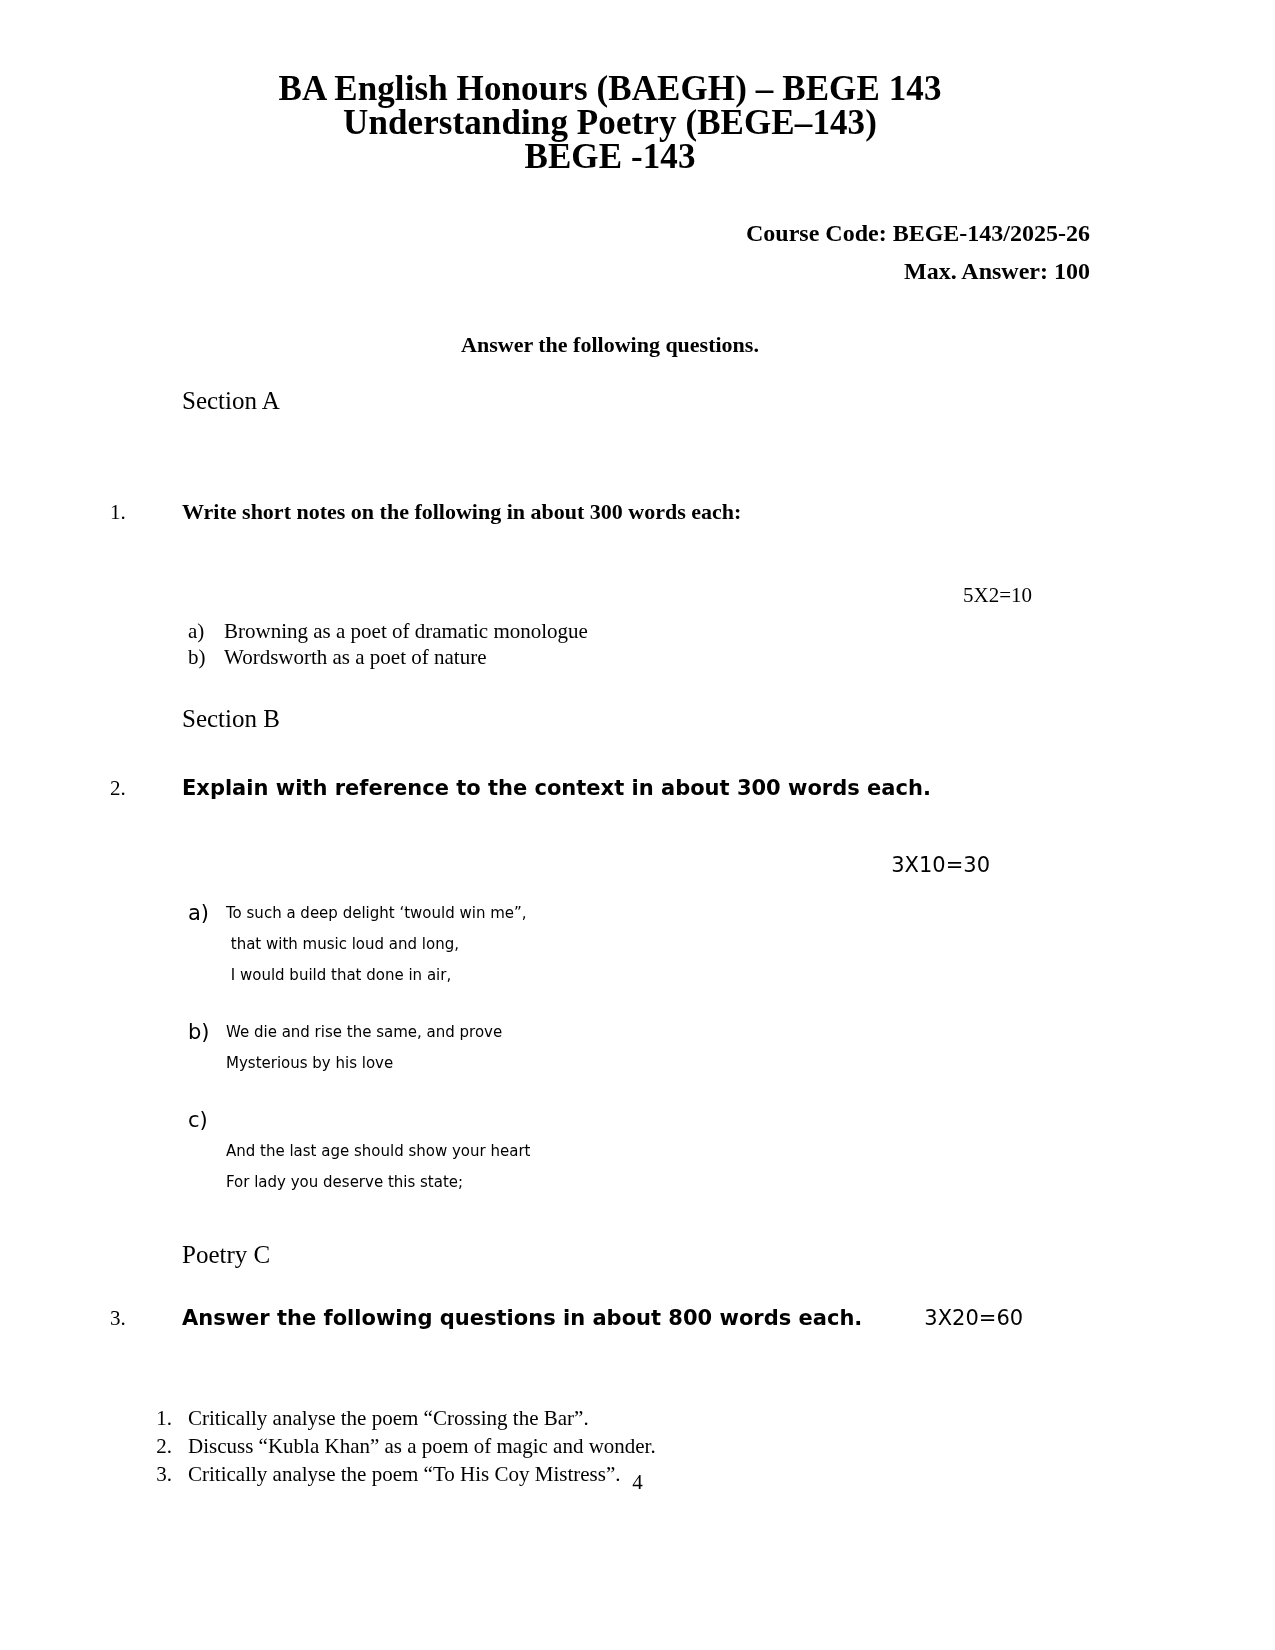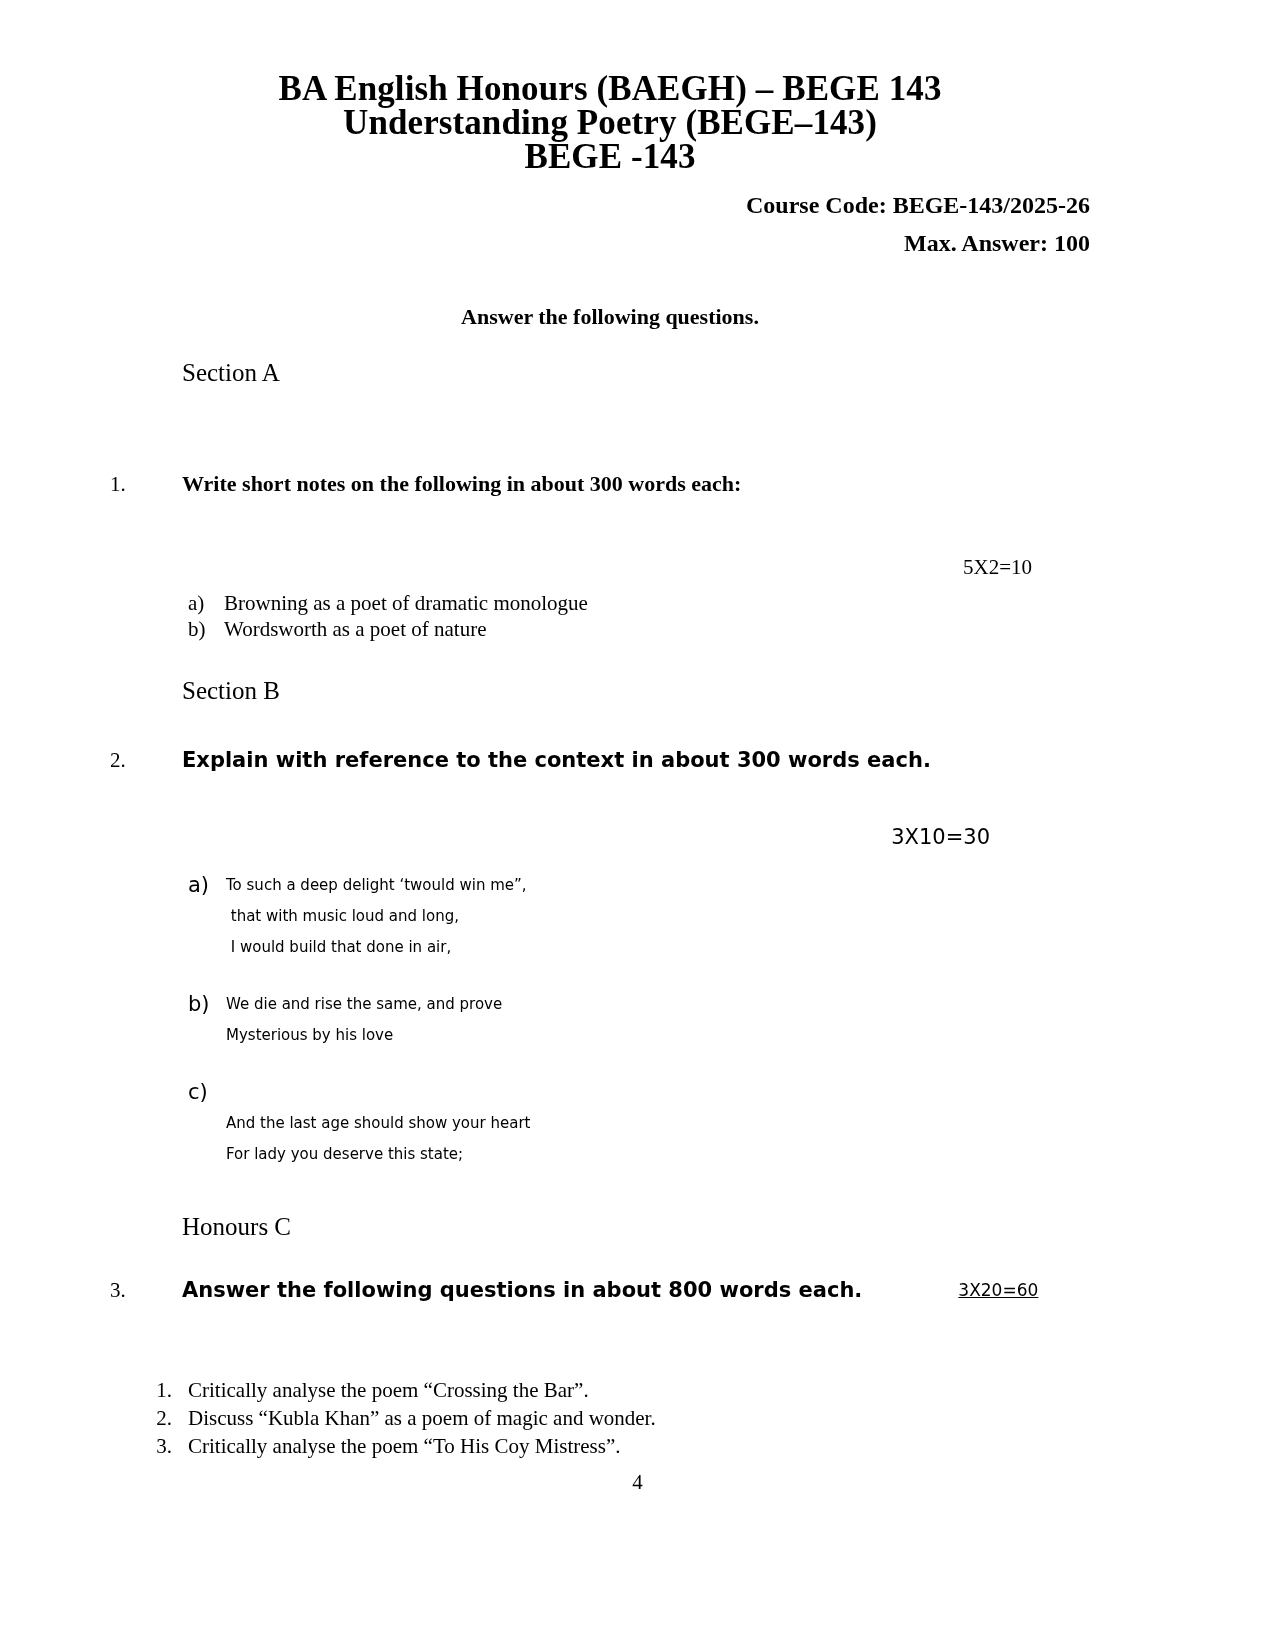--- a/index.html
+++ b/index.html
@@ -30,21 +30,21 @@
     text-align: center;
   }
   .title-line {
     font-weight: bold;
     font-size: 35px;
     line-height: 34px;
     letter-spacing: 0.1px;
   }
 
   .meta-block {
-    margin-top: 12px;
+    margin-top: 40px;
     text-align: right;
     padding-right: 20px;
   }
   .meta-line {
     font-weight: bold;
     font-size: 24px;
     line-height: 38px;
   }
 
   
@@ -92,24 +92,23 @@
     line-height: 26px;
     padding-right: 78px;
     margin-top: 16px;
   }
   .marks-right.sans {
     font-family: "DejaVu Sans", "Liberation Sans", sans-serif;
     padding-right: 120px;
   }
   .marks-inline {
     font-family: "DejaVu Sans", "Liberation Sans", sans-serif;
-    font-size: 17px;
-    line-height: 28px;
-    margin-left: 96px;
-    text-decoration: underline;
+    font-size: 21px;
+    line-height: 28px;
+    margin-left: 62px;
   }
 
   
   .sub-list-serif {
     margin-left: 78px;
   }
   .sub-item-serif {
     display: flex;
     font-size: 21px;
     line-height: 26px;
@@ -268,21 +267,21 @@
         <div class="poem-lines">
           <div class="pl blank"></div>
           <div class="pl">And the last age should show your heart</div>
           <div class="pl">For lady you deserve this state;</div>
         </div>
       </div>
     </div>
 
     <div class="sp-16"></div>
 
-    <div class="section-head">Honours C</div>
+    <div class="section-head">Poetry C</div>
 
     <div class="sp-34"></div>
 
     <div class="q-row">
       <div class="q-num">3.</div>
       <div class="q-text-sans">Answer the following questions in about 800 words each.</div>
       <div class="marks-inline">3X20=60</div>
     </div>
 
     <div class="sp-48"></div>

